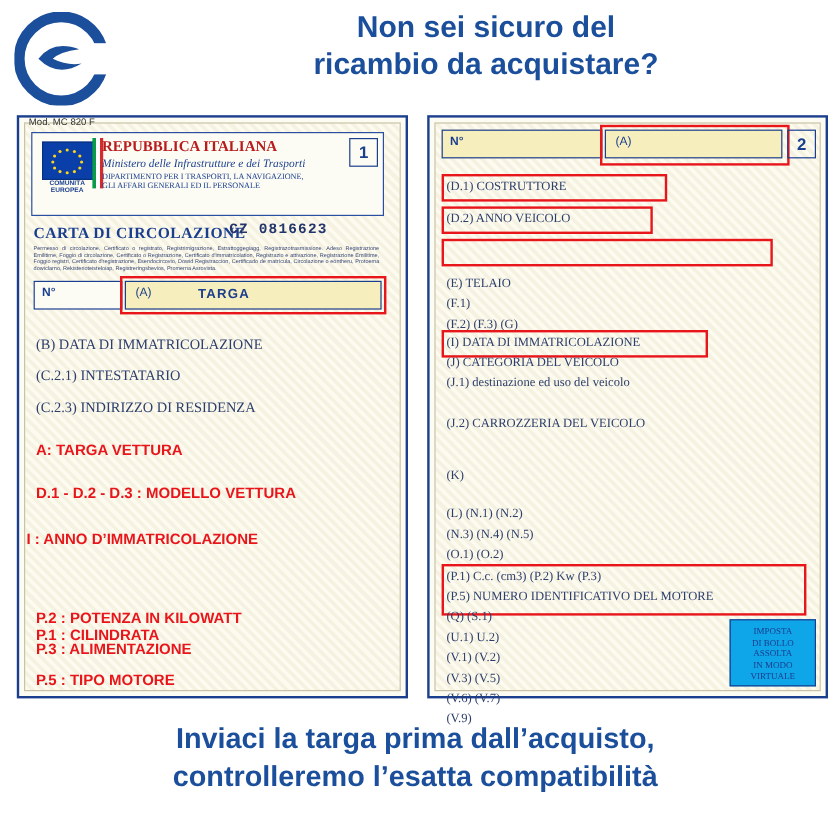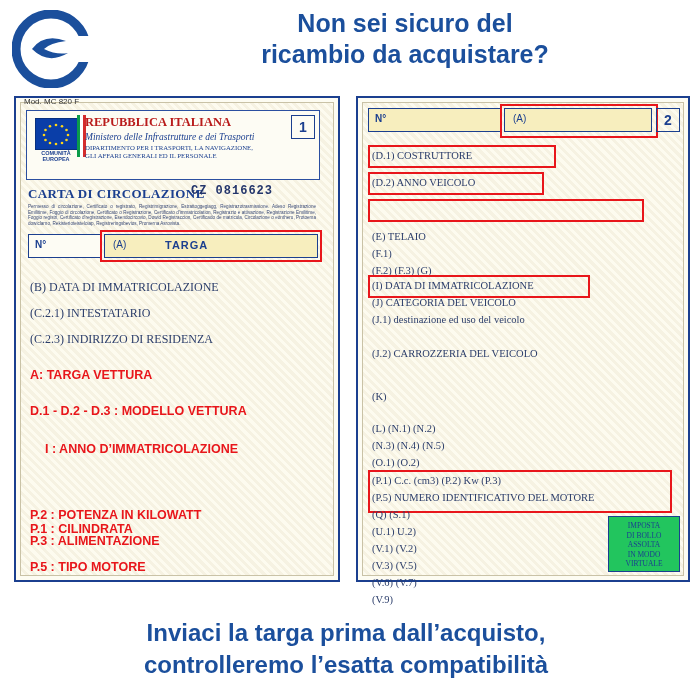--- a/index.html
+++ b/index.html
@@ -47,24 +47,24 @@
 
   .lline{position:absolute;font-size:12px;color:#2c3e6b;font-family:"Liberation Serif",serif;}
 
   .redtxt{position:absolute;color:#e8161b;font-weight:bold;font-size:12.5px;font-family:"Liberation Sans",sans-serif;}
 
   
   .rnbox{position:absolute;left:10px;top:10px;width:132px;height:22px;border:1px solid #1b3f8f;background:#f7eebe;}
   .rabox{position:absolute;left:146px;top:10px;width:146px;height:22px;border:1px solid #1b3f8f;background:#f7eebe;}
   .rnum2{position:absolute;right:8px;top:10px;width:22px;height:22px;border:1px solid #1b3f8f;color:#1b3f8f;font-weight:bold;font-size:14px;text-align:center;line-height:22px;}
   .rline{position:absolute;font-size:10.5px;color:#2c3e6b;font-family:"Liberation Serif",serif;}
-  .stamp{position:absolute;right:8px;bottom:8px;width:72px;height:56px;border:1px solid #1b3f8f;background:#22c55e;color:#1b3f8f;font-size:7.5px;line-height:9.5px;text-align:center;padding-top:4px;box-sizing:border-box;font-family:"Liberation Serif",serif;}
+  .stamp{position:absolute;right:8px;bottom:8px;width:72px;height:56px;border:1px solid #1b3f8f;background:#0ea5e9;color:#1b3f8f;font-size:7.5px;line-height:9.5px;text-align:center;padding-top:4px;box-sizing:border-box;font-family:"Liberation Serif",serif;}
 
   
-  .footer{position:absolute;left:0;top:600px;width:692px;text-align:center;color:#1b4f9c;font-weight:bold;font-size:24px;line-height:32px;margin-top:17px;}
+  .footer{position:absolute;left:0;top:600px;width:692px;text-align:center;color:#1b4f9c;font-weight:bold;font-size:24px;line-height:32px;}
 </style>
 </head>
 <body>
 
 <div class="header">
   <div class="logo">
     <svg width="78" height="78" viewBox="0 0 78 78">
       <circle cx="39" cy="39" r="35" fill="none" stroke="#1b4f9c" stroke-width="9"></circle>
       <rect x="39" y="26" width="40" height="26" fill="#ffffff"></rect>
       <path d="M20 39 q12 -16 34 -8 q-16 2 -22 8 q12 6 24 4 q-20 12 -36 -4 z" fill="#1b4f9c"></path>
@@ -122,21 +122,21 @@
     <div class="targatxt">TARGA</div>
   </div>
   <div class="redbox" style="left:84px;top:132px;width:218px;height:28px;"></div>
 
   <div class="lline" style="left:14px;top:182px;">(B)  DATA DI IMMATRICOLAZIONE</div>
   <div class="lline" style="left:14px;top:208px;">(C.2.1)   INTESTATARIO</div>
   <div class="lline" style="left:14px;top:234px;">(C.2.3)   INDIRIZZO DI RESIDENZA</div>
 
   <div class="redtxt" style="left:14px;top:270px;">A: TARGA VETTURA</div>
   <div class="redtxt" style="left:14px;top:306px;">D.1 - D.2 - D.3 : MODELLO VETTURA</div>
-  <div class="redtxt" style="left:29px;top:344px;">I : ANNO D’IMMATRICOLAZIONE</div>
+  <div class="redtxt" style="left:6px;top:344px;">I : ANNO D’IMMATRICOLAZIONE</div>
   <div class="redtxt" style="left:14px;top:384px;margin-top:40px;">P.1 : CILINDRATA</div>
   <div class="redtxt" style="left:14px;top:410px;">P.2 : POTENZA IN KILOWATT</div>
   <div class="redtxt" style="left:14px;top:436px;">P.3 : ALIMENTAZIONE</div>
   <div class="redtxt" style="left:14px;top:462px;">P.5 :  TIPO MOTORE</div>
 </div>
 
 <div class="doc docR">
   <div class="paper"></div>
 
   <div class="rnbox">

